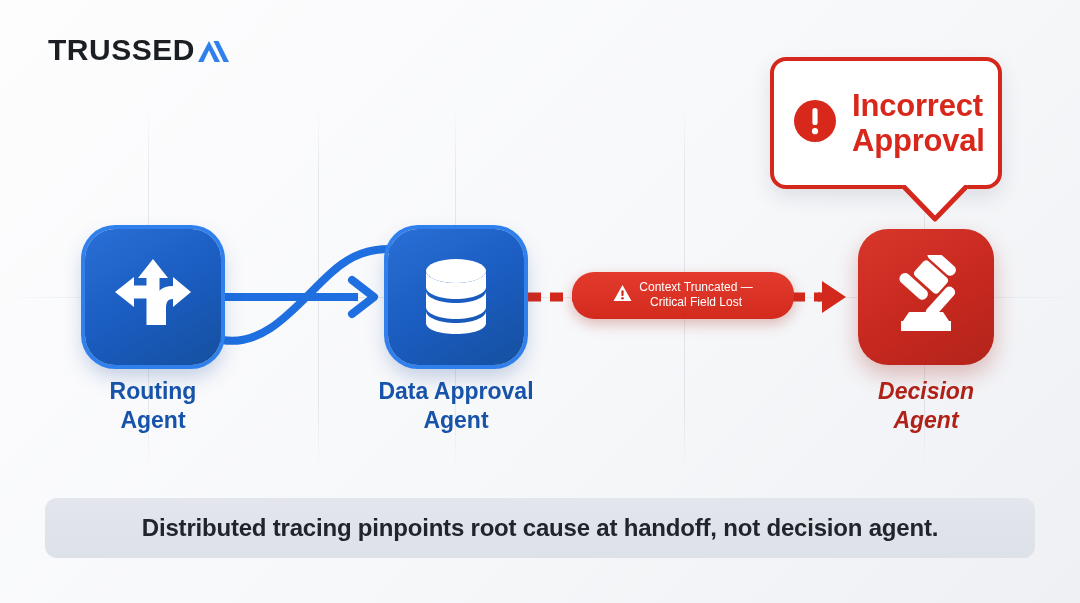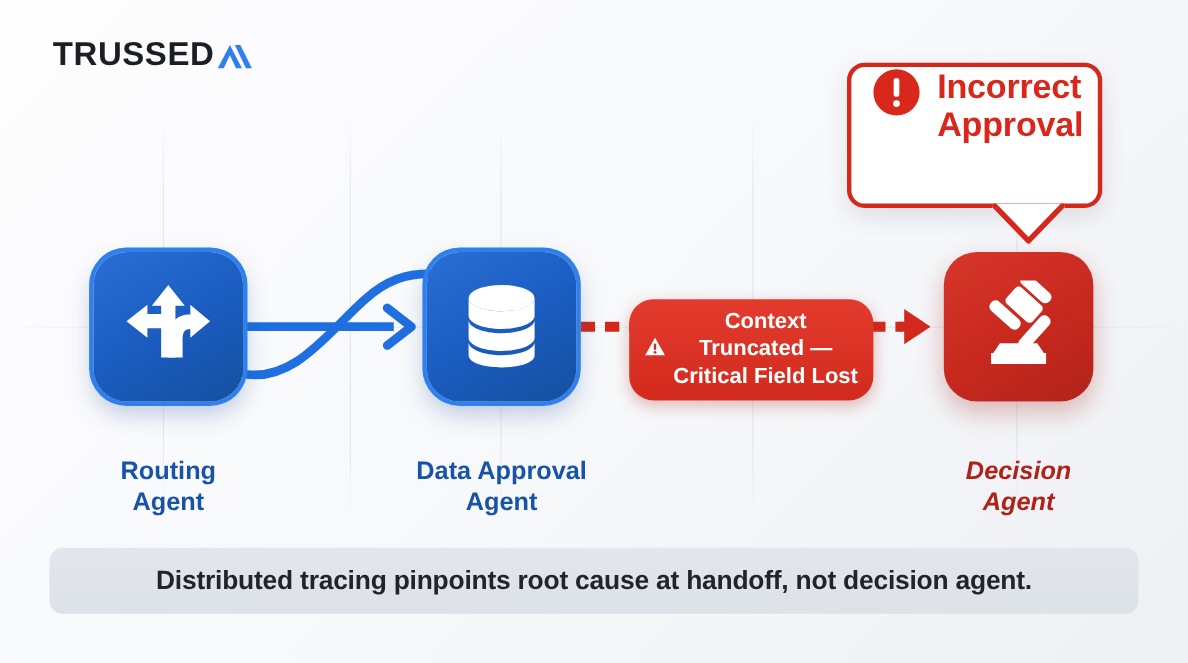--- a/index.html
+++ b/index.html
@@ -96,21 +96,20 @@
 
   
   .node-label {
     position: absolute;
     width: 230px;
     text-align: center;
     font-size: 23px;
     font-weight: bold;
     line-height: 1.28;
     white-space: pre-line;
-    margin-top: 36px;
   }
   .node-label.blue { color: #1753a8; }
   .node-label.red  { color: #b02118; }
 
   
   .connectors {
     position: absolute;
     inset: 0;
     pointer-events: none;
   }
@@ -125,40 +124,40 @@
     border-radius: 22px;
     background: linear-gradient(180deg, #e23b2d 0%, #d32a1e 100%);
     box-shadow: 0 5px 14px rgba(170, 35, 25, 0.30);
     display: flex;
     align-items: center;
     justify-content: center;
     gap: 7px;
   }
   .error-pill-text {
     color: #ffffff;
-    font-size: 20px;
-    font-weight: bold;
+    font-size: 12px;
+    font-weight: normal;
     line-height: 1.25;
     text-align: center;
     white-space: pre-line;
   }
 
   
   .bubble {
     position: absolute;
     left: 770px;
     top: 57px;
     width: 232px;
     height: 132px;
     background: #ffffff;
     border: 4px solid #d5281d;
     border-radius: 16px;
     box-shadow: 0 8px 20px rgba(70, 80, 100, 0.14);
     display: flex;
-    align-items: flex-start;
+    align-items: center;
     padding: 0 16px 0 18px;
     gap: 14px;
   }
   .bubble-text {
     color: #d8281c;
     font-size: 31px;
     font-weight: bold;
     line-height: 1.14;
     white-space: pre-line;
     letter-spacing: -0.2px;

